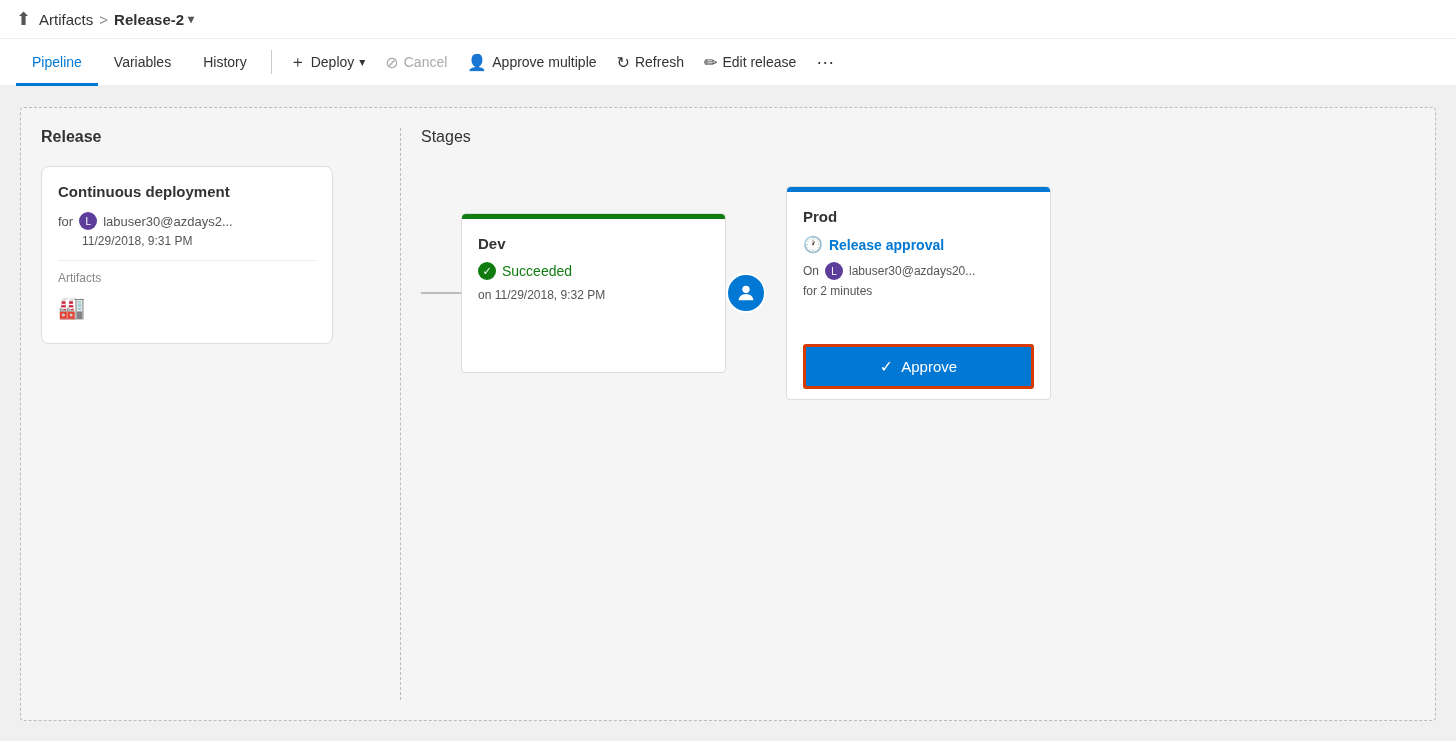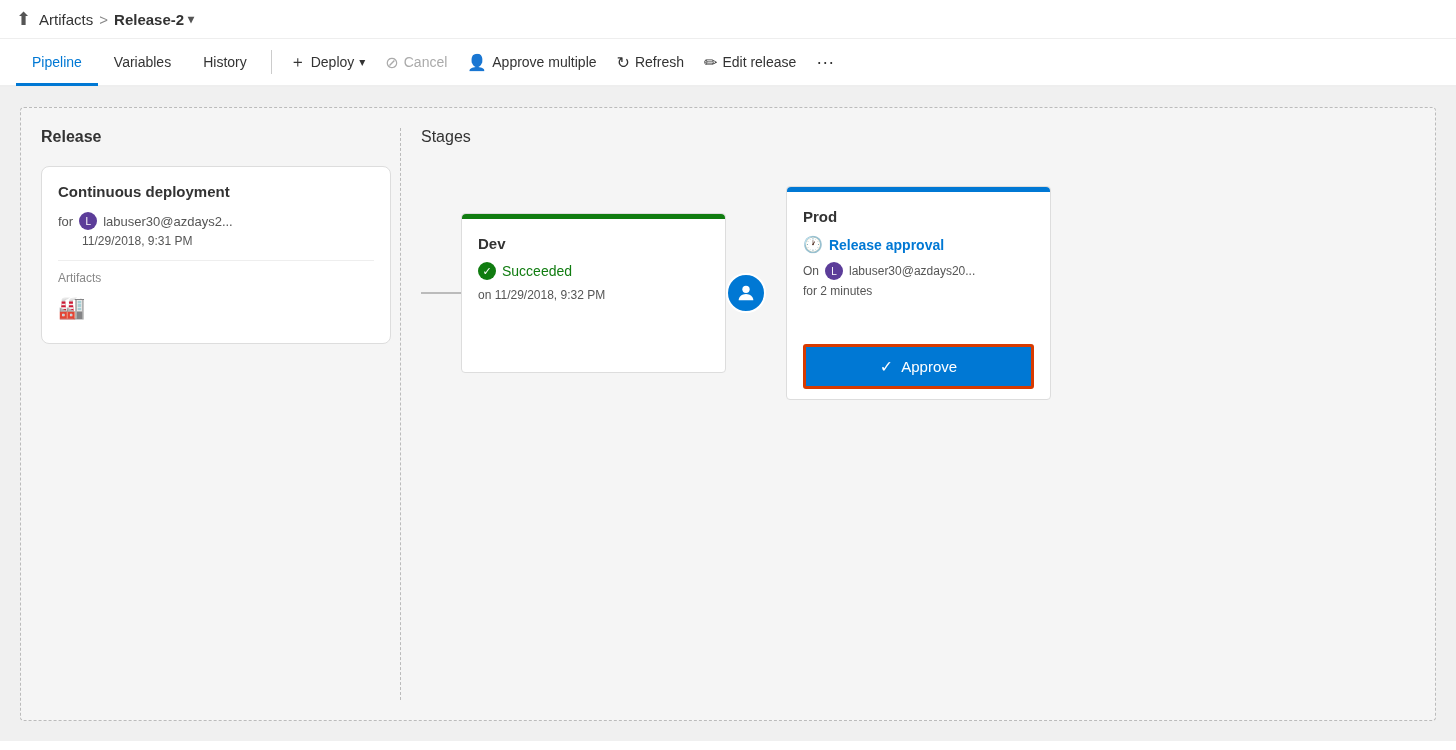--- a/index.html
+++ b/index.html
@@ -114,21 +114,21 @@
       font-size: 16px;
       font-weight: 600;
       margin-bottom: 20px;
     }
 
     .release-card {
       border: 1px solid #ddd;
       border-radius: 8px;
       background: #fff;
       padding: 16px;
-      width: 350px;
+      width: 292px;
       margin-top: 20px;
     }
     .release-card-title {
       font-size: 15px;
       font-weight: 600;
       margin-bottom: 12px;
     }
     .release-card-user {
       display: flex;
       align-items: center;

